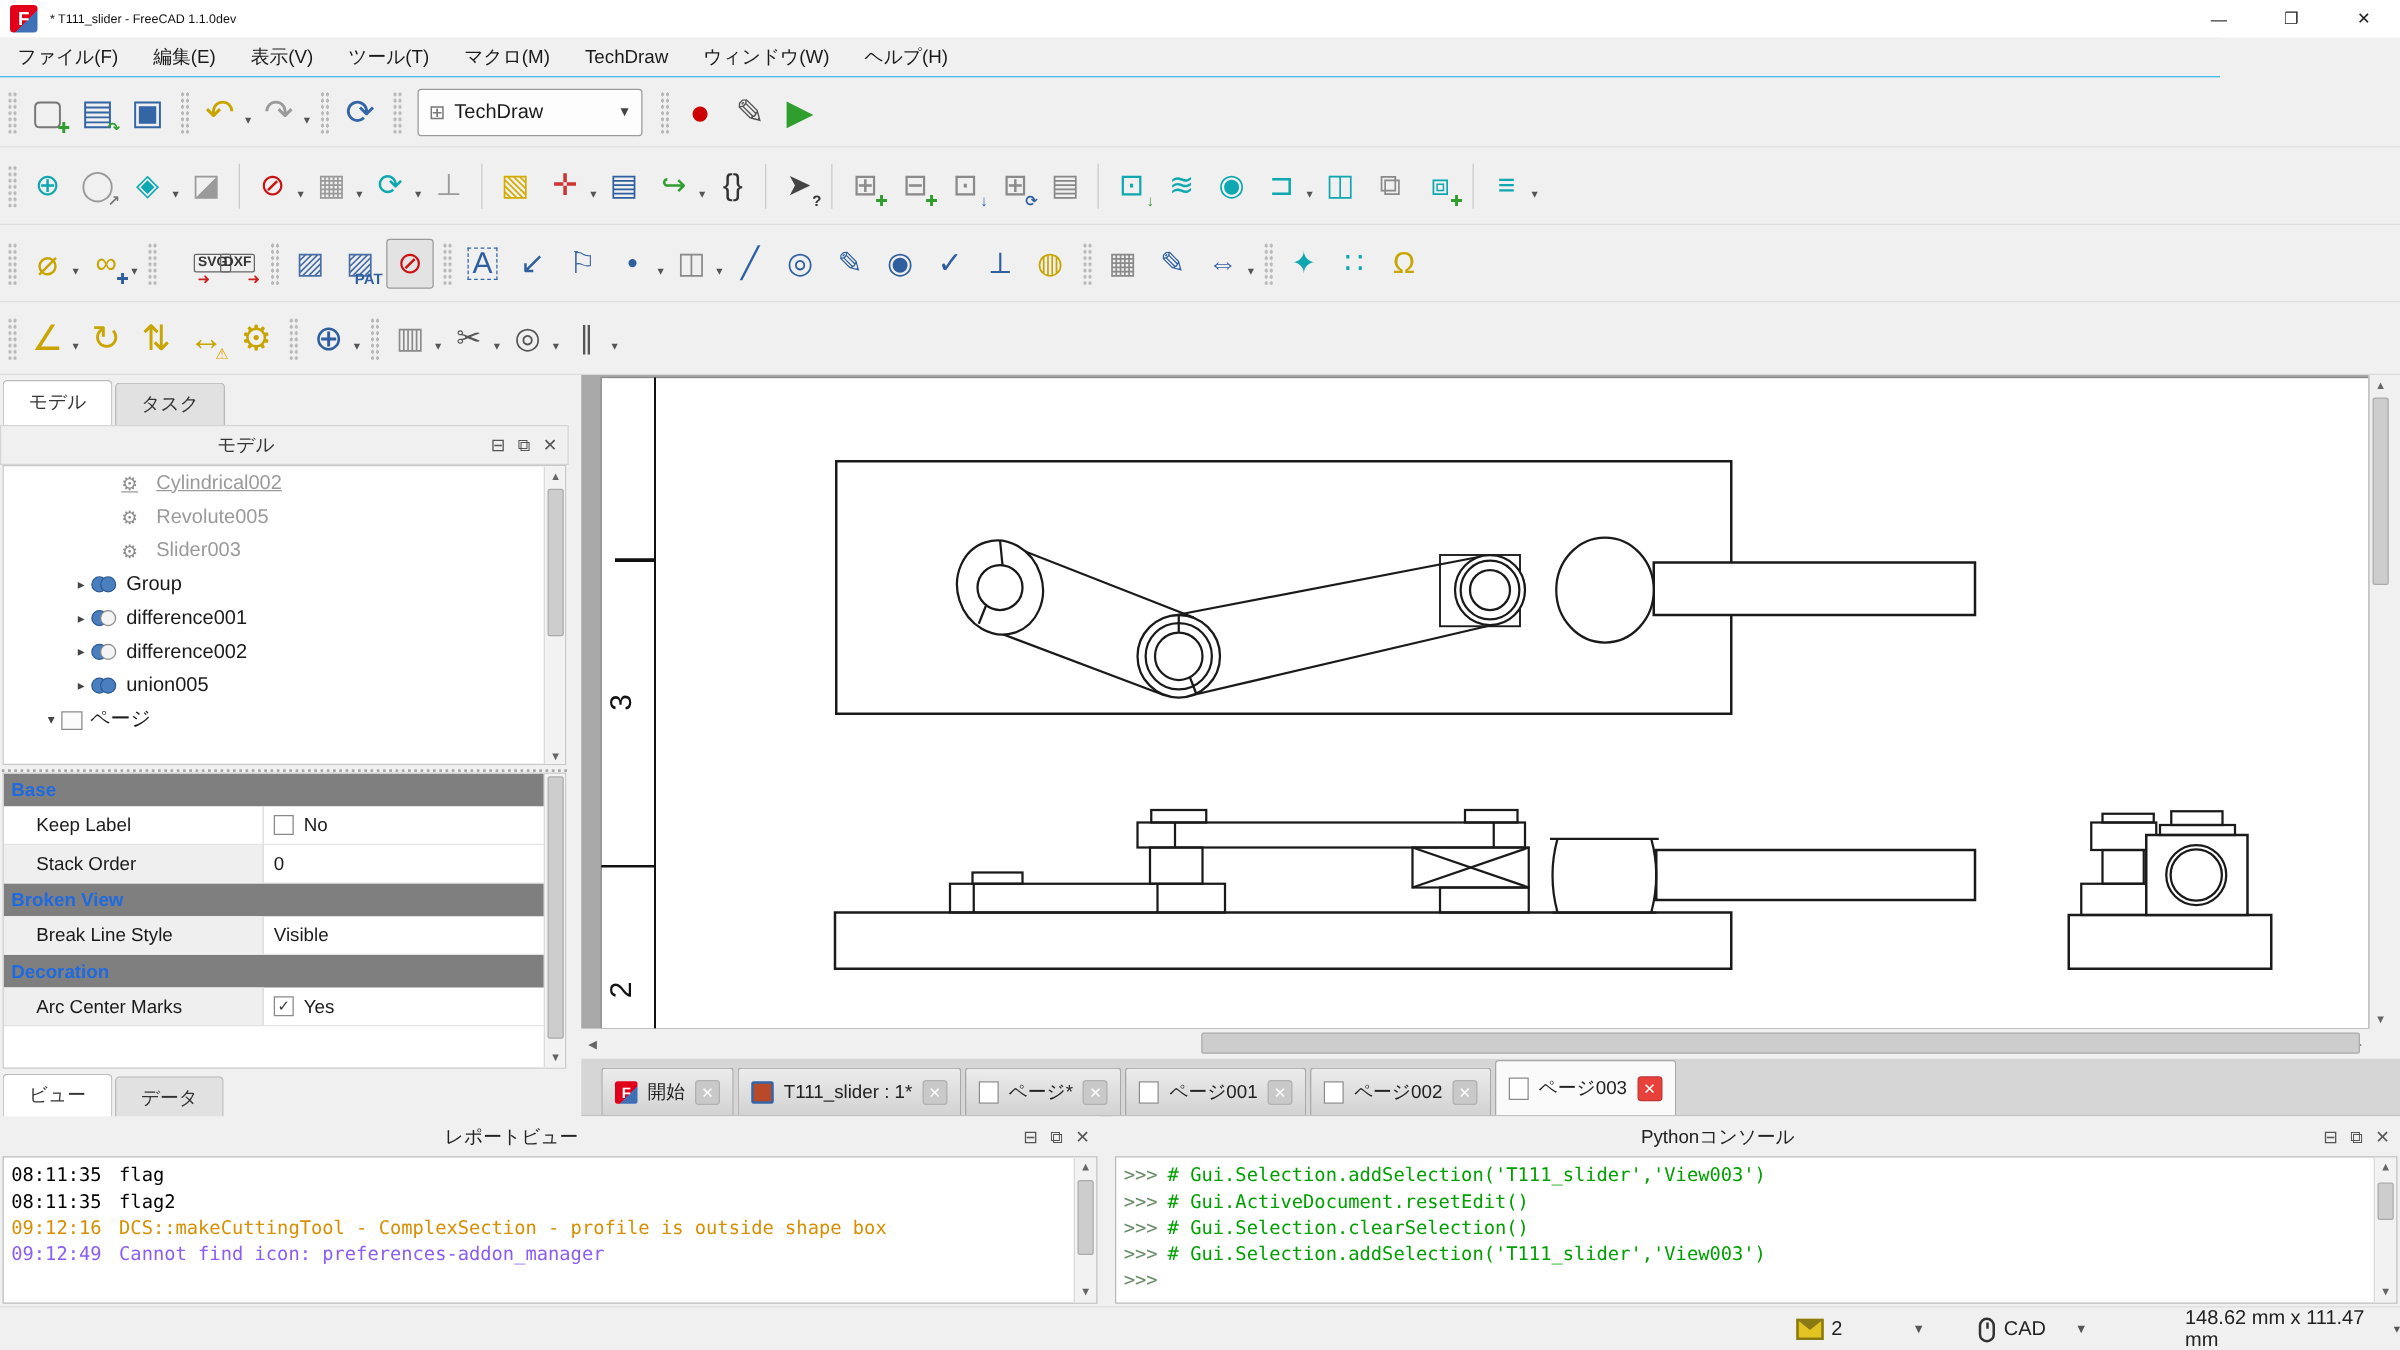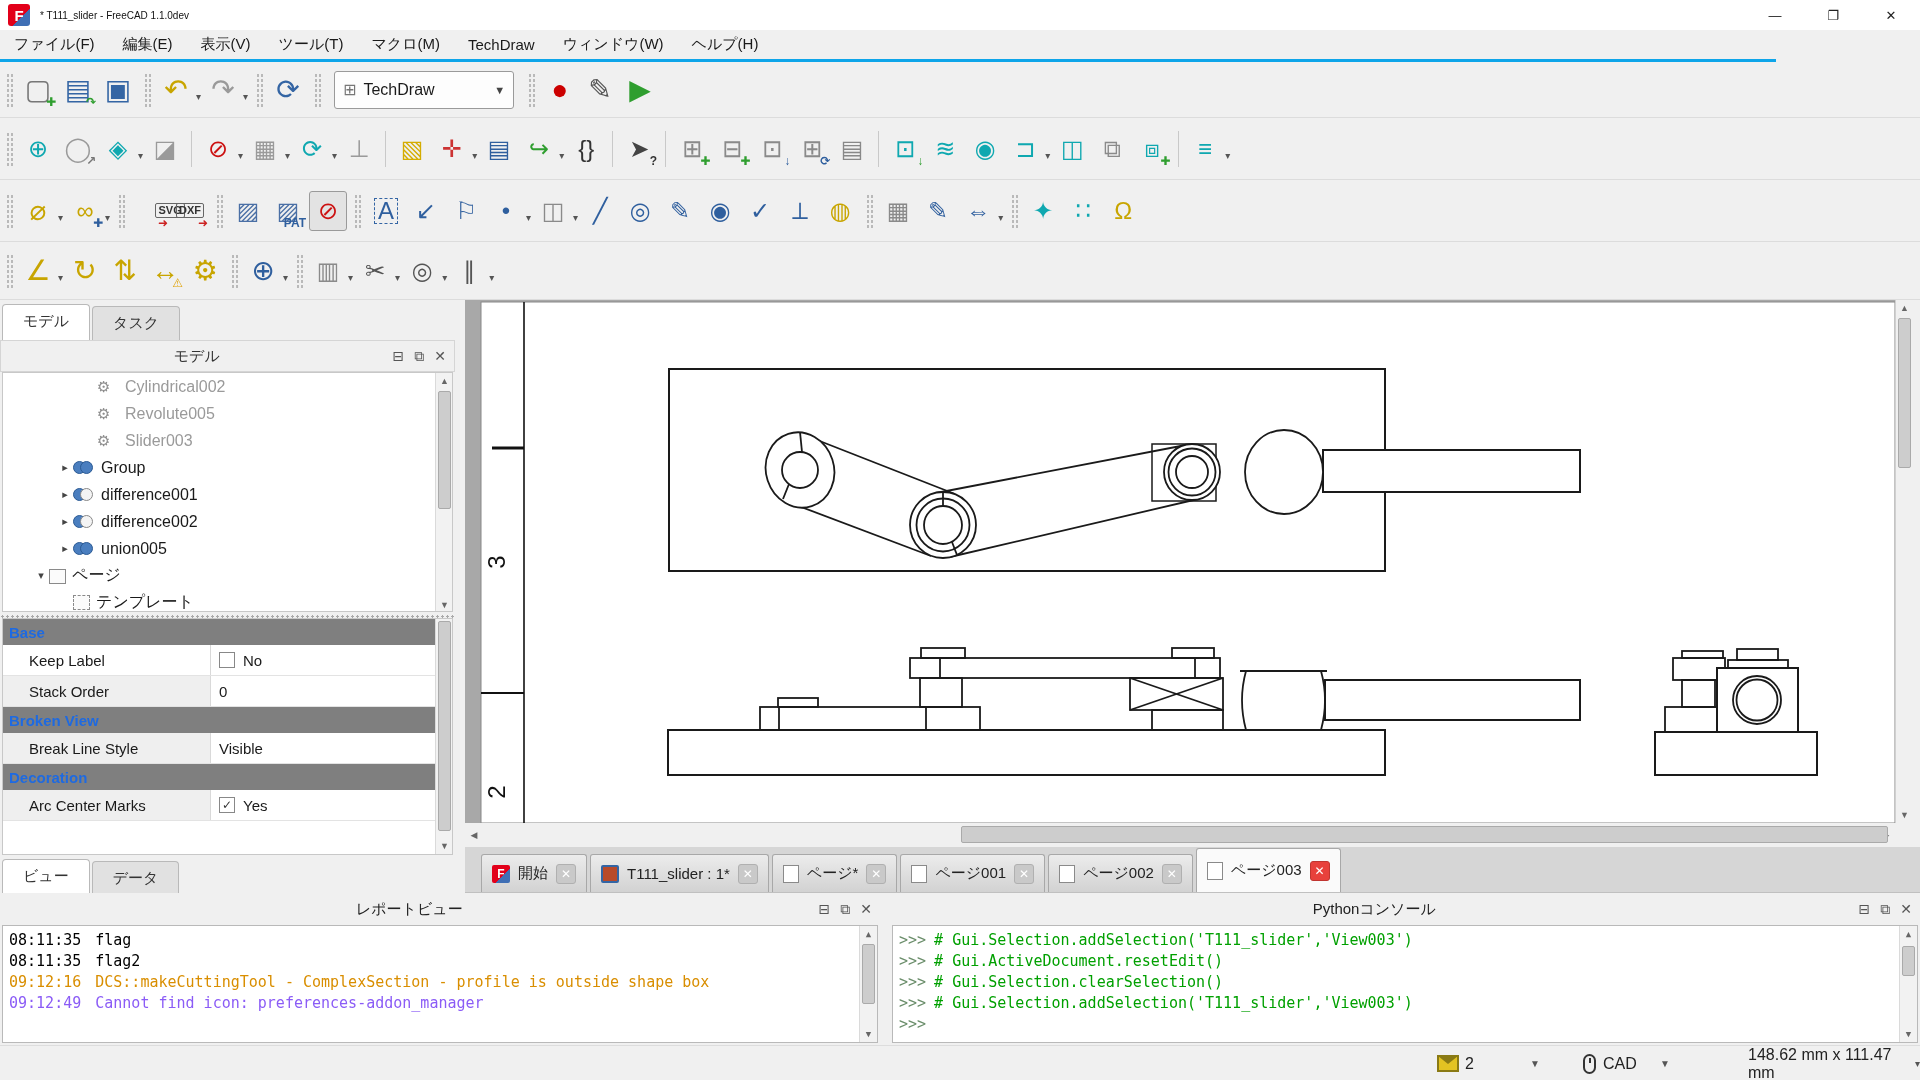--- a/index.html
+++ b/index.html
@@ -11,21 +11,21 @@
   
   #titlebar { left:0; top:0; width:1920px; height:30px; background:#ffffff; display:flex; align-items:center; }
   .fcicon { width:22px; height:22px; margin-left:8px; background:linear-gradient(135deg,#e2001a 60%,#3f6fb5 60%);
     color:#fff; font-weight:bold; font-size:15px; display:flex; align-items:center; justify-content:center; border-radius:3px; }
   #title-text { margin-left:10px; font-size:10px; color:#111; }
   #win-controls { margin-left:auto; display:flex; height:30px; }
   .winbtn { width:58px; height:30px; display:flex; align-items:center; justify-content:center; font-size:13px; color:#222; }
 
   
   #menubar { left:0; top:30px; width:1776px; height:32px; background:#f0f0f0; display:flex; align-items:center;
-    border-bottom:3px solid #0ea5e9; }
+    border-bottom:1px solid #0ea5e9; }
   .menu-item { padding:0 14px; font-size:15px; height:100%; display:flex; align-items:center; }
 
   
   .tbrow { left:0; width:1920px; background:#f0f0f0; display:flex; align-items:center; border-bottom:1px solid #dcdcdc; }
   #tb1 { top:62px; height:56px; } #tb2 { top:118px; height:62px; } #tb3 { top:180px; height:62px; } #tb4 { top:242px; height:58px; }
   .tbi { position:relative; width:38px; height:40px; display:inline-flex; align-items:center; justify-content:center;
     border-radius:3px; margin:0 1px; flex:none; }
   .tbi .g { font-style:normal; font-size:24px; line-height:1; }
   .tbi .g.txt { font-size:11px; font-weight:bold; border:1px solid #666; padding:1px 2px; border-radius:2px; }
   .tbi .bdg { position:absolute; right:1px; bottom:2px; font-style:normal; font-size:12px; font-weight:bold; line-height:1; }
@@ -442,21 +442,21 @@
   <div id="tree-header">
     <span class="htitle">モデル</span>
     <span class="hicons">
         <span>⊟</span>
         <span>⧉</span>
         <span>✕</span>
       </span>
   </div>
   <div id="tree-view">
     <div>
-        <div class="trow dim" style="padding-left: 78px;">
+        <div class="trow dim" style="padding-left: 78px; text-decoration: underline;">
           <span class="arr"></span>
           <span class="ticon joint"></span>
           <span>Cylindrical002</span>
         </div>
         <div class="trow dim" style="padding-left: 78px;">
           <span class="arr"></span>
           <span class="ticon joint"></span>
           <span>Revolute005</span>
         </div>
         <div class="trow dim" style="padding-left: 78px;">
@@ -493,25 +493,20 @@
           <span class="ticon union">
             <b class="c1"></b>
             <b class="c2"></b>
           </span>
           <span>union005</span>
         </div>
         <div class="trow" style="padding-left: 30px;">
           <span class="arr">▾</span>
           <span class="ticon page"></span>
           <span>ページ</span>
-        </div>
-        <div class="trow" style="padding-left: 54px;">
-          <span class="arr"></span>
-          <span class="ticon template"></span>
-          <span>テンプレート</span>
         </div>
       </div>
     <div class="vscroll" style="left:432px; top:0; height:240px;">
       <span class="sarr" style="top:0;">▲</span>
       <span class="thumb" style="top:18px; height:118px;"></span>
       <span class="sarr" style="bottom:0;">▼</span>
     </div>
   </div>
   <div id="splitter1" class="abs"></div>
   <div id="prop-grid" class="abs">

